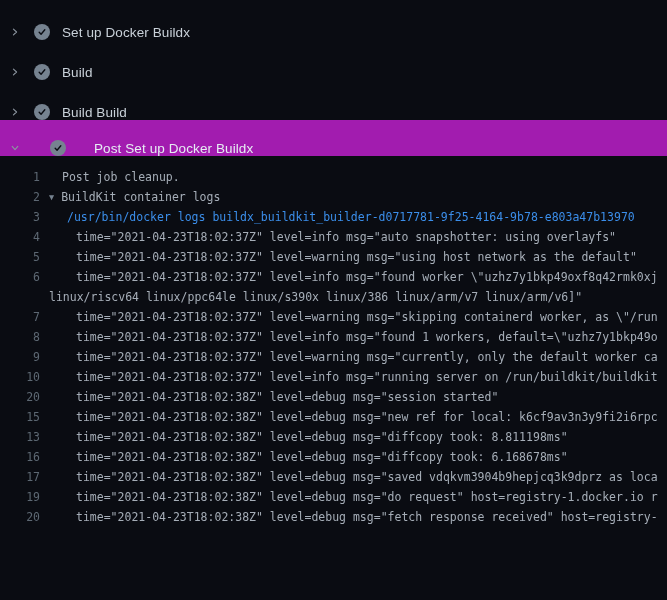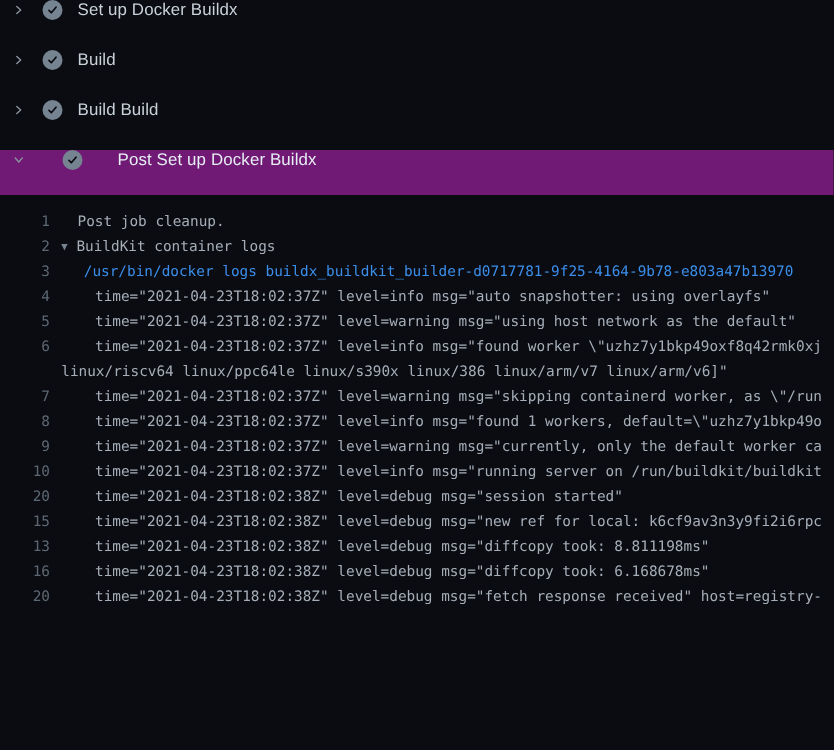--- a/index.html
+++ b/index.html
@@ -5,24 +5,24 @@
   html,body{margin:0;padding:0;}
   body{
     width:667px;height:600px;overflow:hidden;
     background:#0a0c12;
     font-family:"Liberation Sans",sans-serif;
     -webkit-font-smoothing:antialiased;
   }
   
   .steps{width:667px;}
   .step-row{
-    height:40px;display:flex;align-items:flex-start;
+    height:40px;display:flex;align-items:flex-end;
     padding-left:10px;box-sizing:border-box;cursor:pointer;
   }
-  .step-row.expanded{height:36px;background:#701a75;gap:16px;}
+  .step-row.expanded{height:36px;background:#a21caf;gap:16px;}
   .chev{width:10px;height:16px;display:flex;align-items:center;justify-content:center;flex:none;}
   .chev svg{display:block;}
   .check{
     width:16px;height:16px;border-radius:50%;background:#768390;
     margin-left:14px;flex:none;display:flex;align-items:center;justify-content:center;
   }
   .step-label{
     margin-left:12px;font-size:13.5px;color:#c9d1d9;letter-spacing:.1px;
     white-space:nowrap;
   }
@@ -161,17 +161,25 @@
       </div>
       <div class="log-row k-output">
         <span class="num">13</span>
         <span class="content">time="2021-04-23T18:02:38Z" level=debug msg="diffcopy took: 8.811198ms"</span>
       </div>
       <div class="log-row k-output">
         <span class="num">16</span>
         <span class="content">time="2021-04-23T18:02:38Z" level=debug msg="diffcopy took: 6.168678ms"</span>
       </div>
       <div class="log-row k-output">
+        <span class="num">17</span>
+        <span class="content">time="2021-04-23T18:02:38Z" level=debug msg="saved vdqkvm3904b9hepjcq3k9dprz as loca</span>
+      </div>
+      <div class="log-row k-output">
+        <span class="num">19</span>
+        <span class="content">time="2021-04-23T18:02:38Z" level=debug msg="do request" host=registry-1.docker.io r</span>
+      </div>
+      <div class="log-row k-output">
         <span class="num">20</span>
         <span class="content">time="2021-04-23T18:02:38Z" level=debug msg="fetch response received" host=registry-</span>
       </div>
     </div>
 </div>
 
 </body></html>

